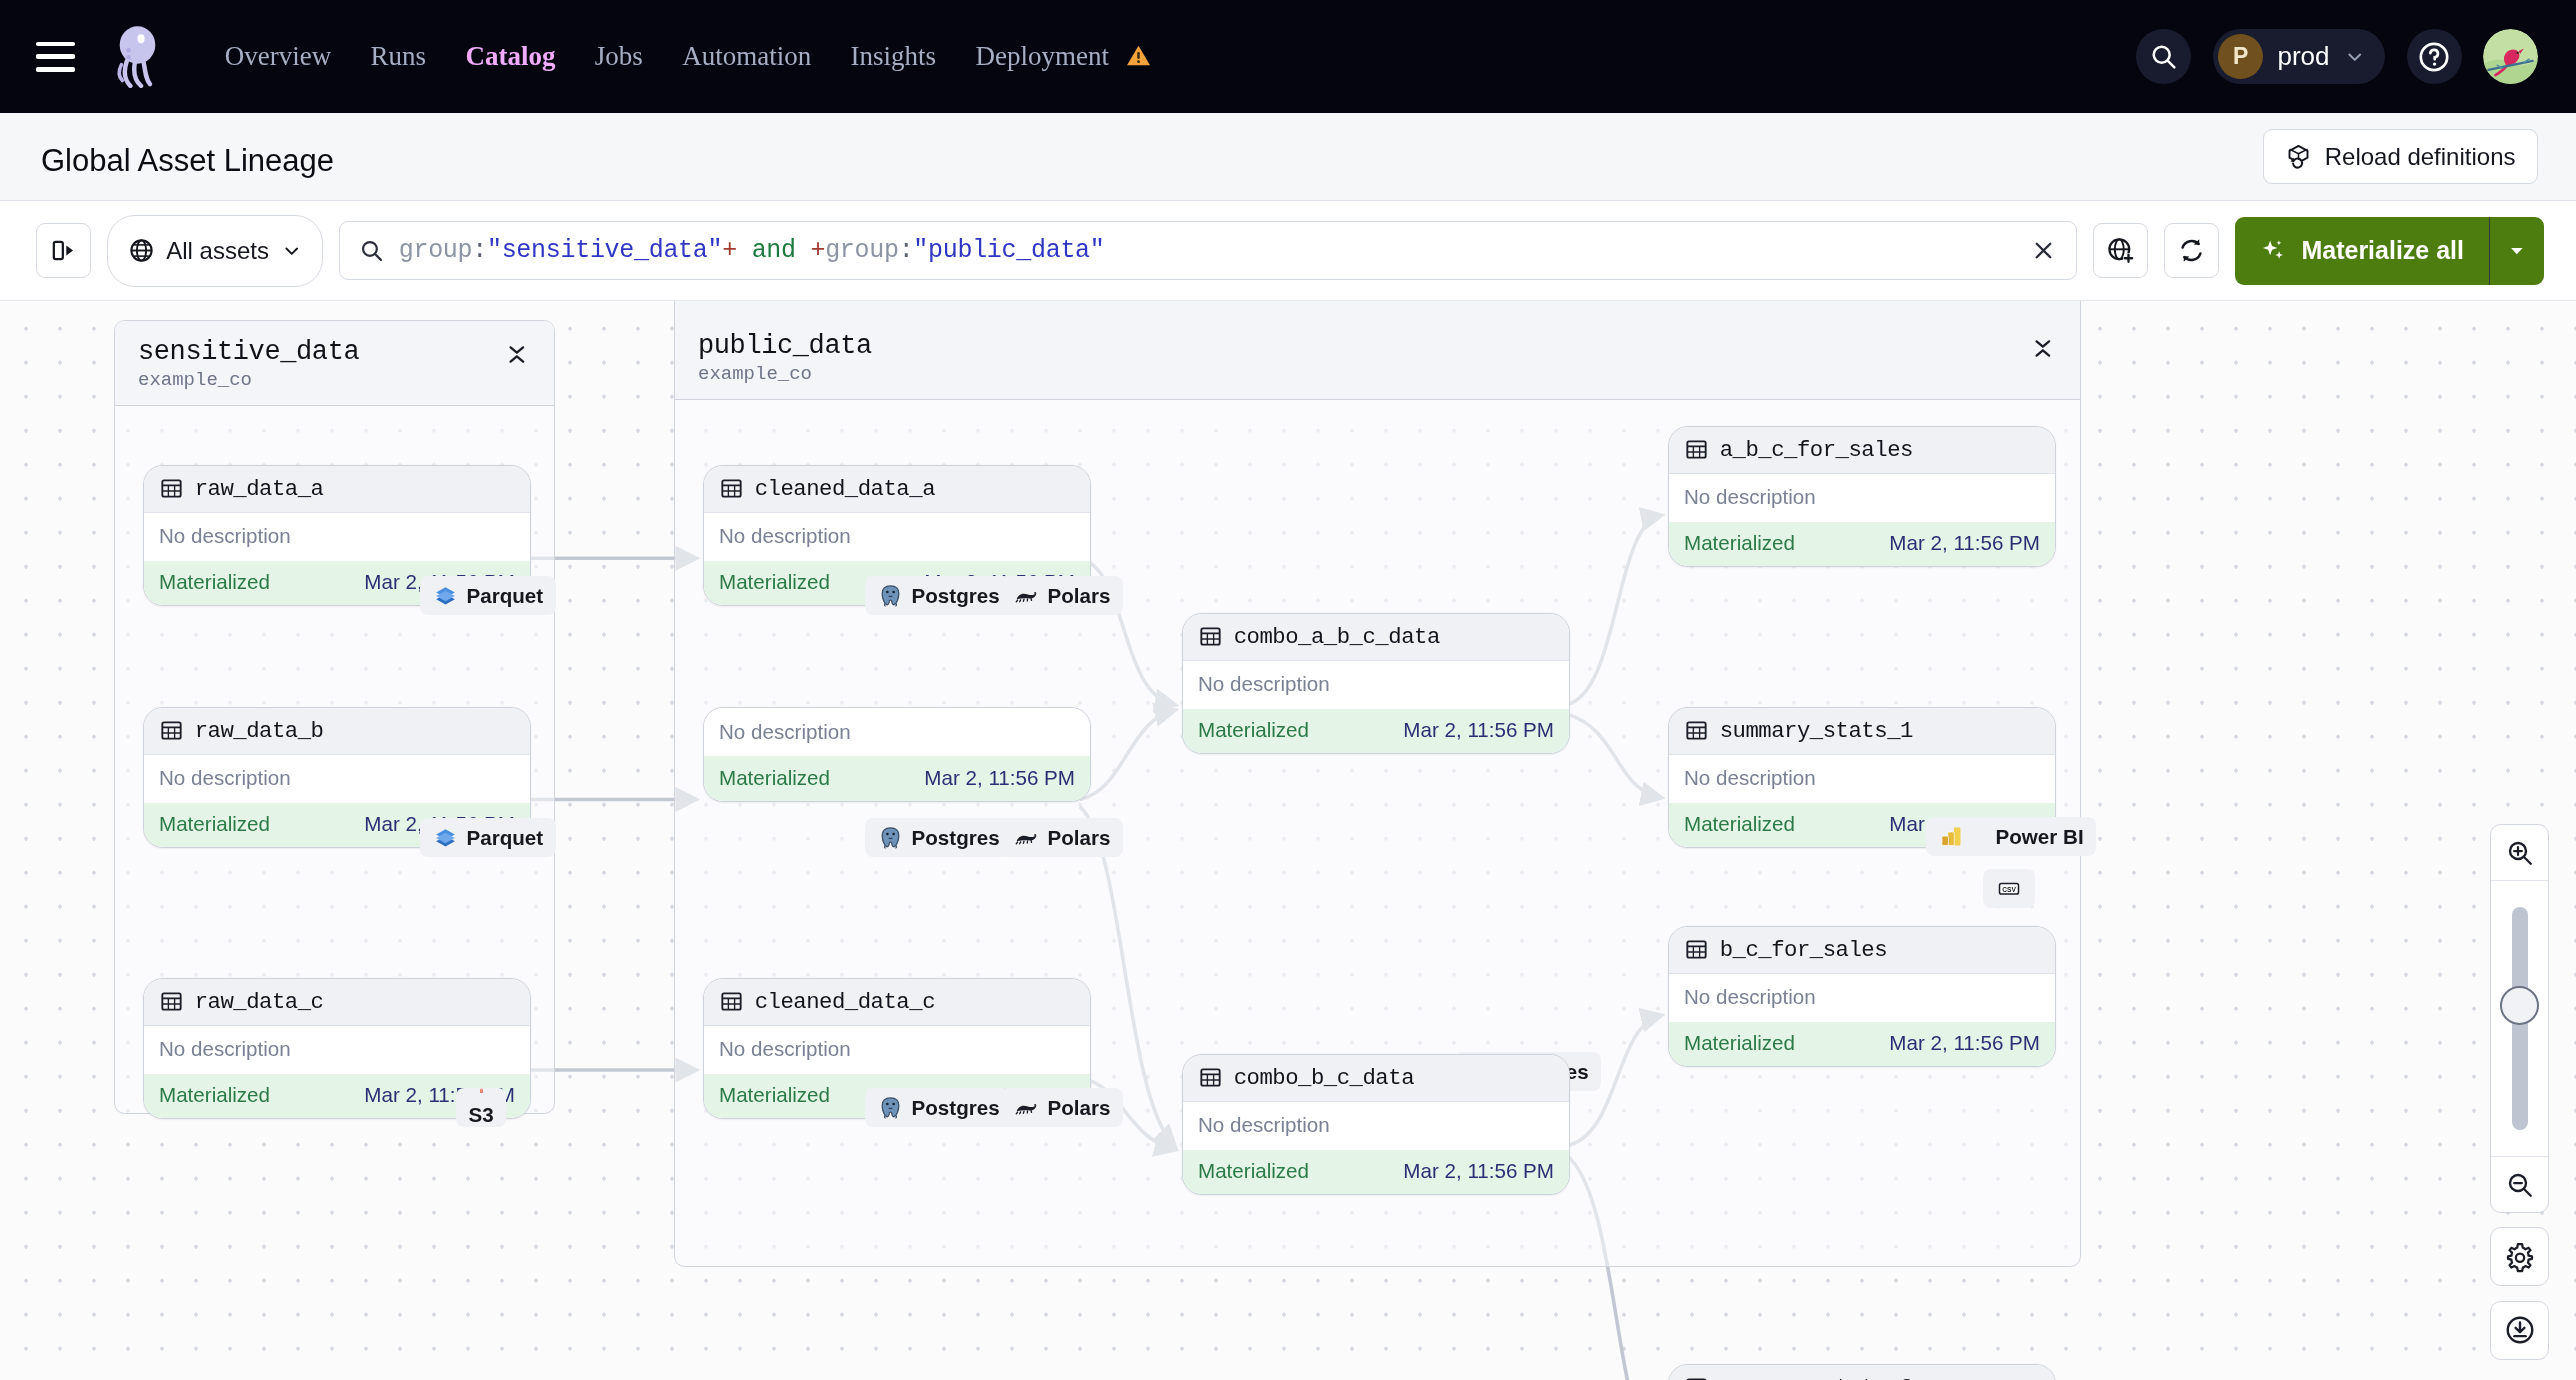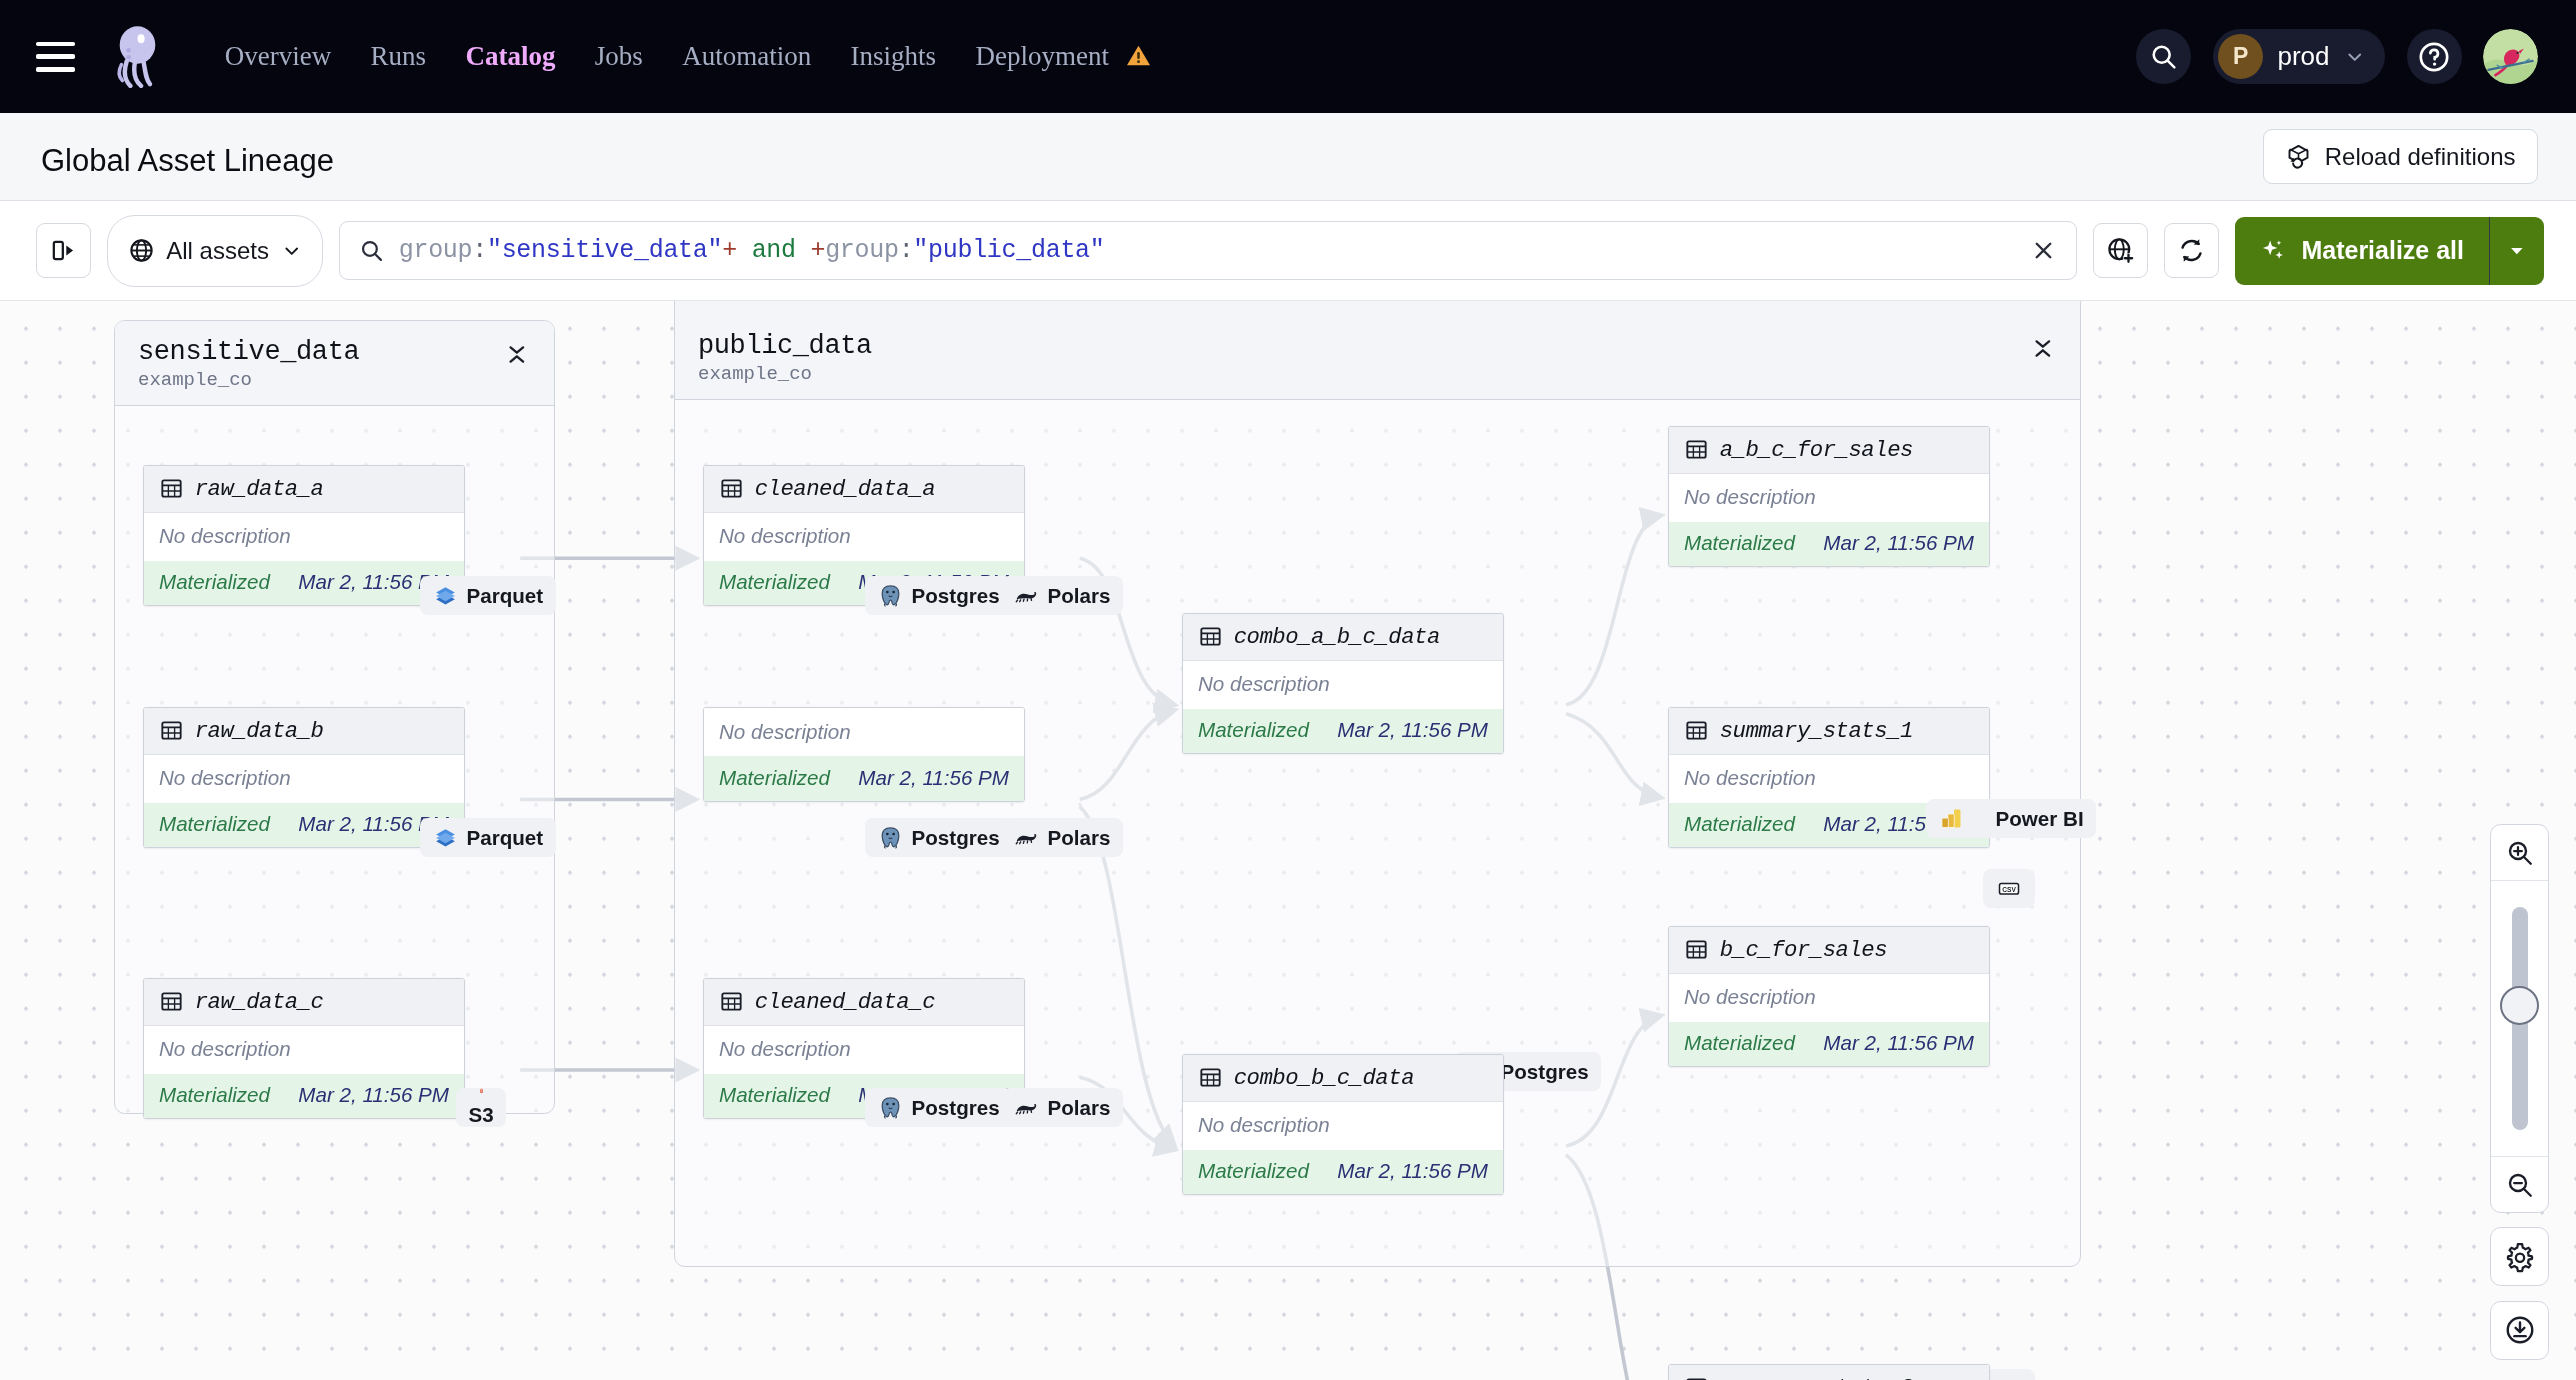--- a/index.html
+++ b/index.html
@@ -143,28 +143,27 @@
     border-radius: 9px 9px 0 0;
     padding: 16px 21.5px 14.3px 23px;
     display: flex; align-items: flex-start;
   }
   .group-name { font-size: 27px; color:#10121A; letter-spacing: -0.4px; }
   .group-sub { font-size: 19px; color:#6E7588; margin-top: 1.8px; }
   .group-collapse { margin-left:auto; cursor:pointer; padding: 5.4px; }
 
   .node {
     position: absolute;
-    width: 322px;
+    width: 388px;
     border: 1.8px solid #CDD2DB;
-    border-radius: 3px;
+    border-radius: 20px;
     background: #fff;
     box-shadow: 0 0.9px 1.8px rgba(16,18,26,0.06);
     overflow: hidden;
     cursor: pointer;
-    font-style: italic;
   }
   .node-head {
     background: #EFF1F4;
     border-bottom: 0.9px solid #DFE2E8;
     display:flex; align-items:center; gap:10.7px;
     padding: 9.8px 14.3px 9.8px 15px;
   }
   .node-name { font-size: 22.3px; color:#12141C; letter-spacing:-0.5px; white-space:nowrap;}
   .node-desc { font-size: 20.6px; color:#7A8194; padding: 11.6px 15px 12.5px; background:#fff;}
   .node-status {
@@ -687,21 +686,21 @@
             <line x1="15" y1="9" x2="15" y2="19.8" stroke="#1B1E28" stroke-width="1.3"></line>
           </svg>
           <div class="node-name mono">summary_stats_1</div>
         </div>
         <div class="node-desc">No description</div>
         <div class="node-status">
           <span class="status-label">Materialized</span>
           <span class="status-time">Mar 2, 11:56 PM</span>
         </div>
       </div>
-      <div class="tag" style="left: 1926px; top: 498px; gap: 32px;">
+      <div class="tag" style="left: 1926px; top: 516px; gap: 32px;">
         <svg width="25" height="25" viewBox="0 0 24 24">
           <rect x="14.4" y="3.4" width="6.2" height="17.2" rx="1.1" fill="#F2CF4C"></rect>
           <rect x="8.4" y="7.6" width="6.2" height="13" rx="1.1" fill="#E8B93A" stroke="#fff" stroke-width="0.7"></rect>
           <rect x="2.8" y="11.6" width="6.2" height="9" rx="1.1" fill="#D9A42B" stroke="#fff" stroke-width="0.7"></rect>
         </svg>
         <span>Power BI</span>
       </div>
       <div class="node" style="left: 1668px; top: 625px;">
         <div class="node-head">
           <svg width="25" height="25" viewBox="0 0 24 24">

